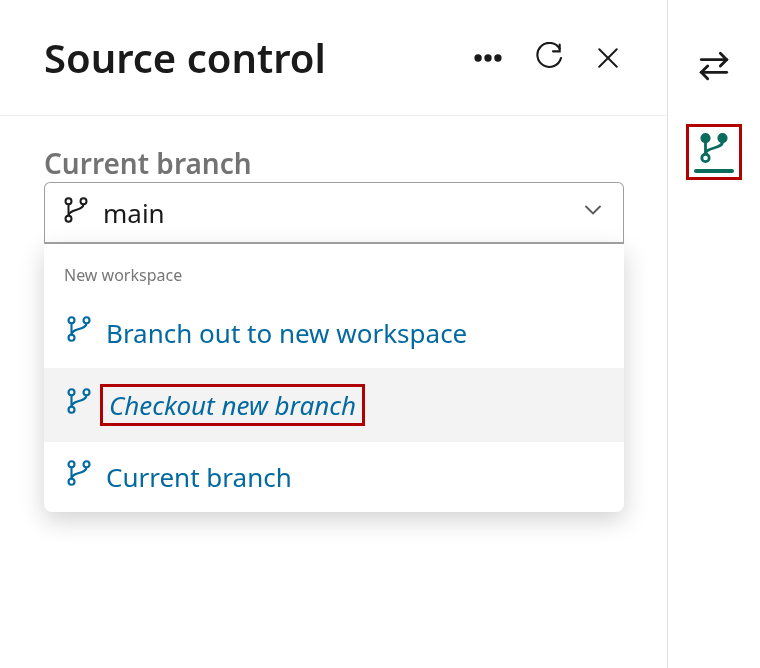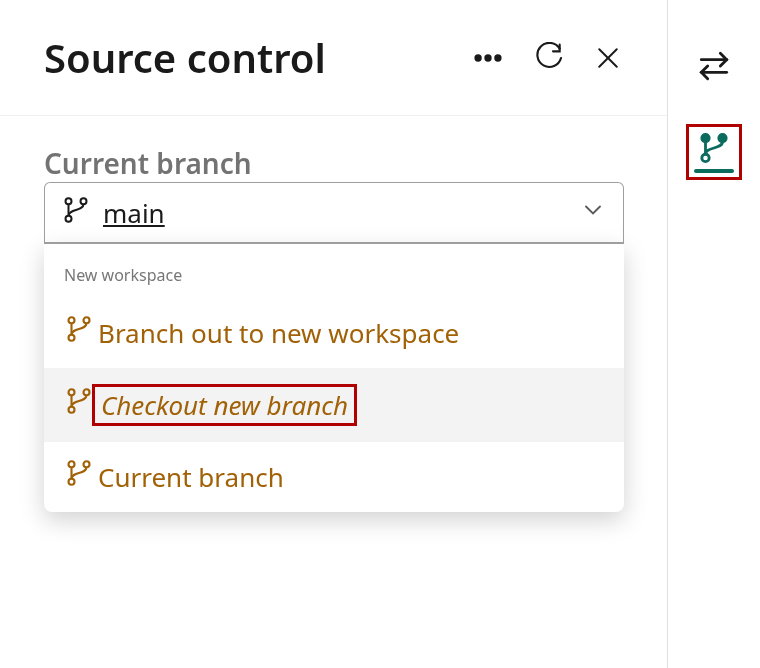--- a/index.html
+++ b/index.html
@@ -60,21 +60,20 @@
     width: 580px;
     height: 62px;
     border: 1px solid #9e9e9e;
     border-radius: 6px 6px 0 0;
     display: flex;
     align-items: center;
     padding: 0 16px;
     gap: 12px;
     position: relative;
     border-bottom: 2px solid #9e9e9e;
-    text-decoration: underline;
   }
   .branch-select .branch-name {
     font-size: 26px;
     color: #1a1a1a;
     flex: 1;
   }
   .chev {
     color: #5a5a5a;
   }
 
@@ -86,24 +85,24 @@
     overflow: hidden;
   }
   .grp-label {
     font-size: 16px;
     color: #777;
     padding: 20px 20px 12px 20px;
   }
   .menu-item {
     display: flex;
     align-items: center;
-    gap: 4px;
+    gap: 12px;
     padding: 16px 20px;
     font-size: 26px;
-    color: #a16207;
+    color: #0369a1;
     cursor: pointer;
   }
   .menu-item.selected {
     background: #f3f3f3;
     font-style: italic;
   }
   .menu-item .item-text {
     display: inline-block;
   }
   .highlight-box {

